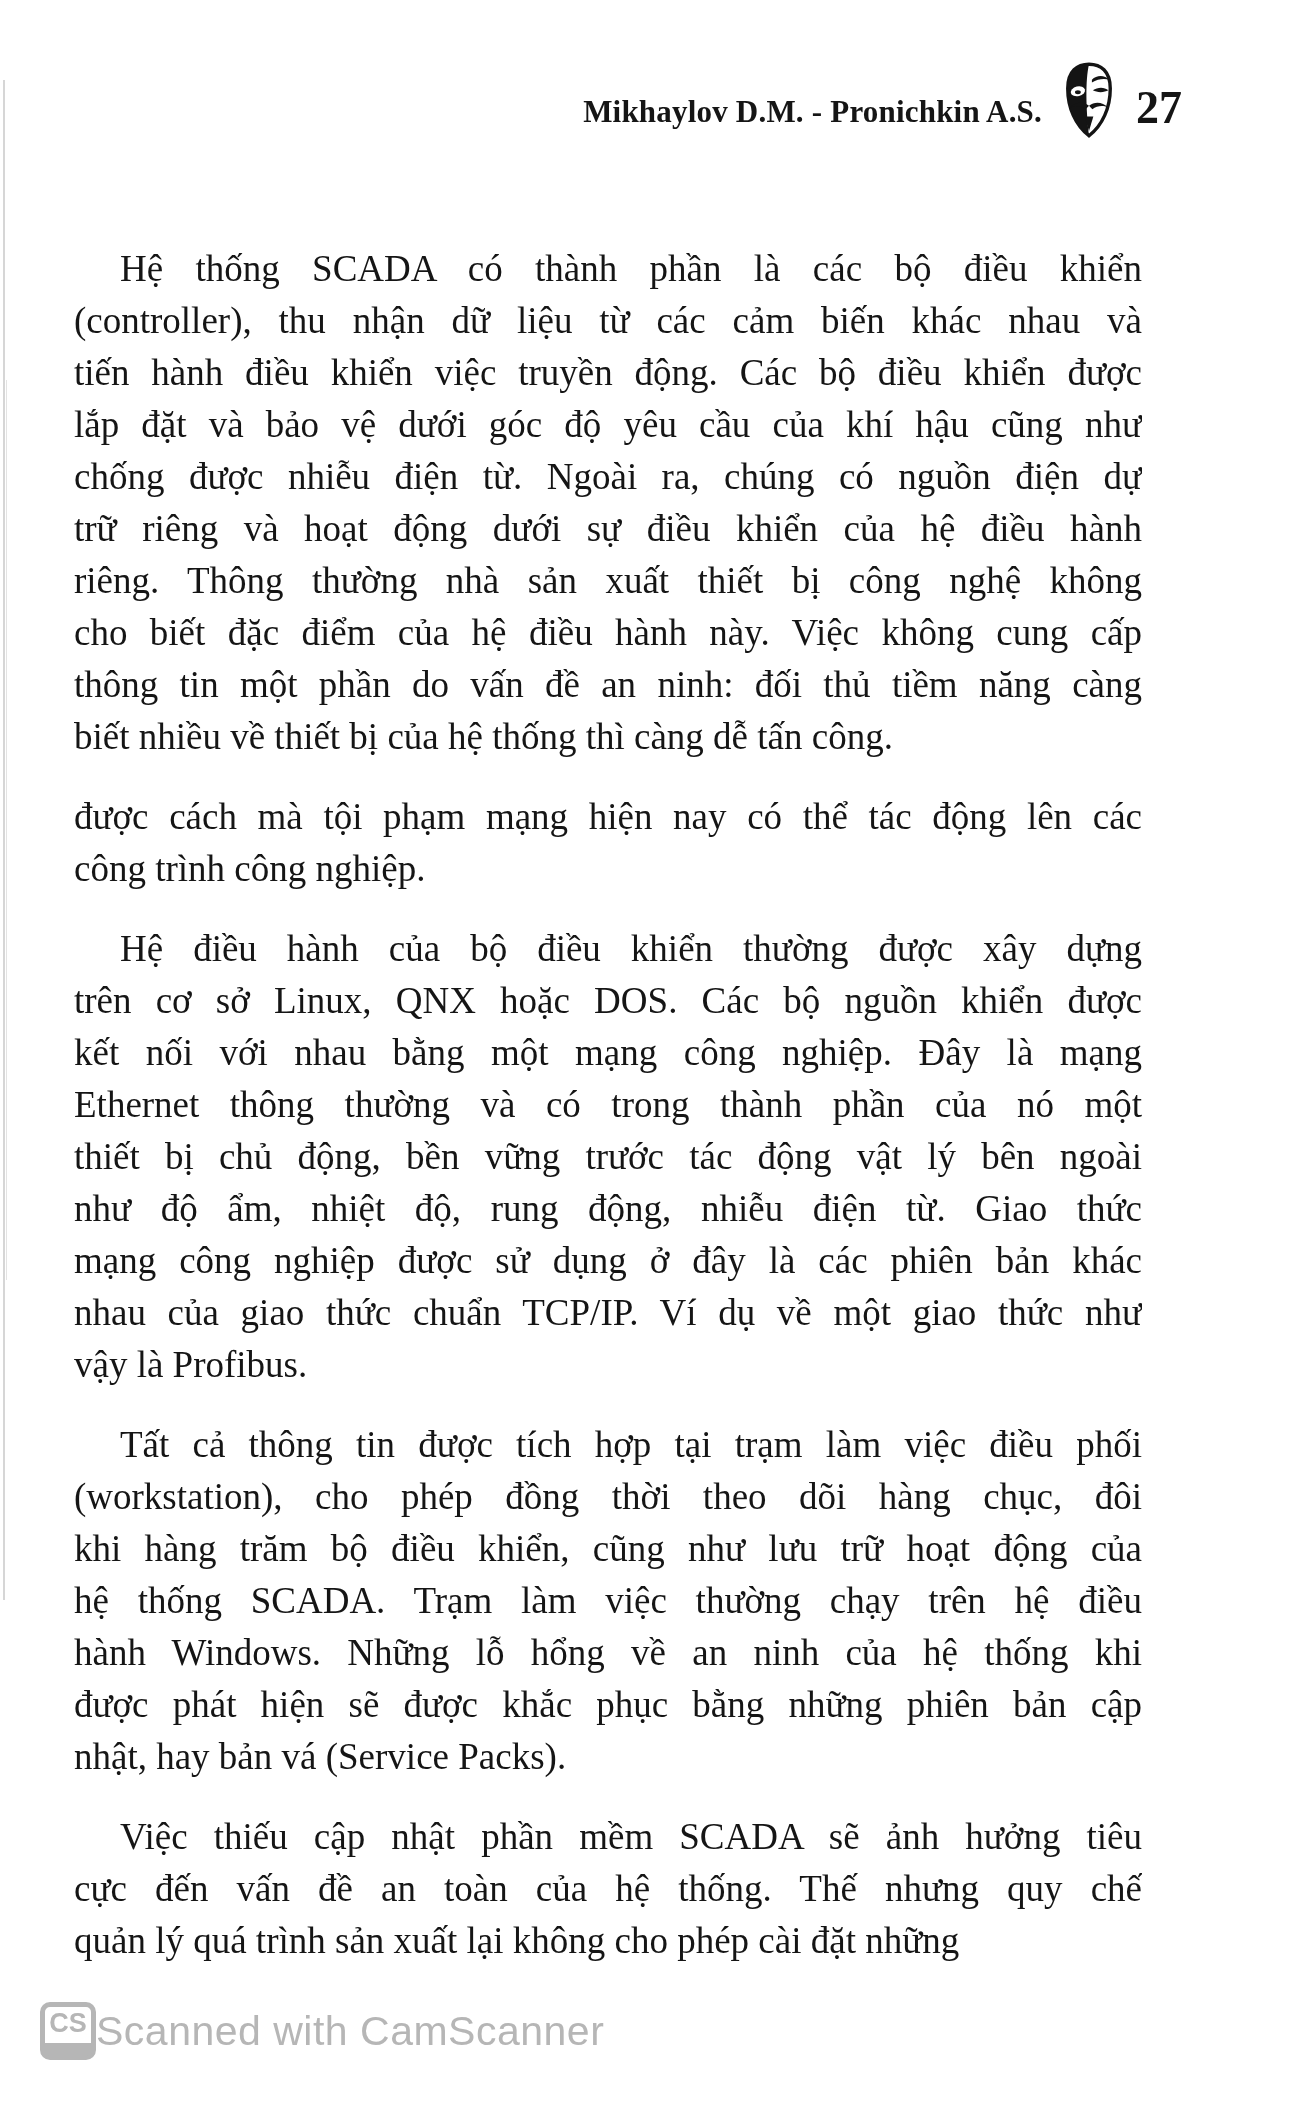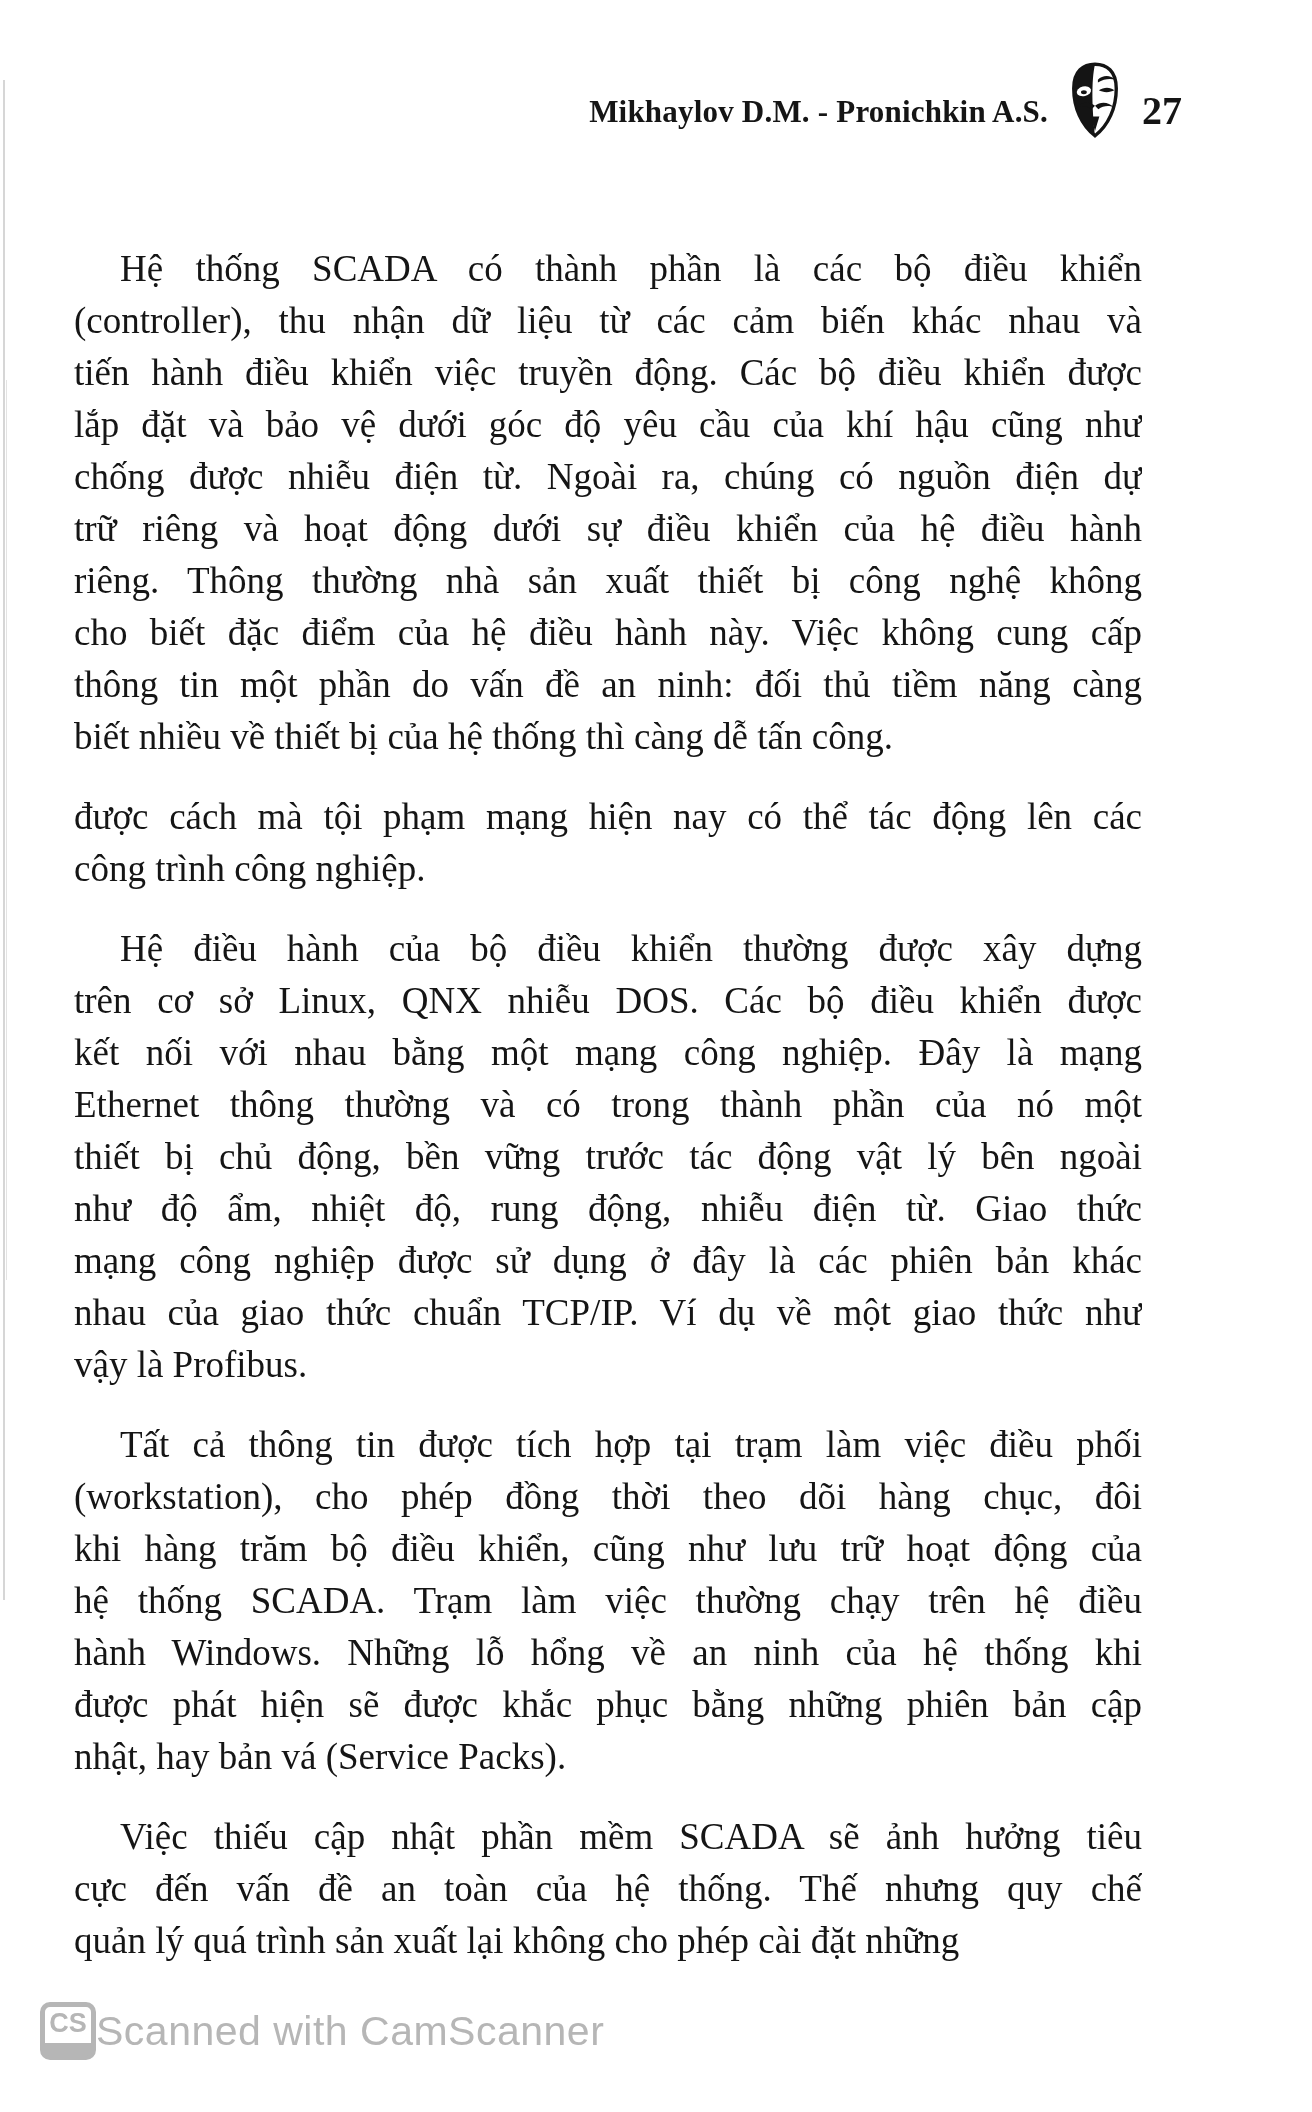--- a/index.html
+++ b/index.html
@@ -38,21 +38,21 @@
   .authors {
     font-weight: bold;
     font-size: 31px;
     letter-spacing: 0.2px;
     padding-bottom: 10px;
     white-space: nowrap;
   }
   .mask { width: 58px; height: 80px; display: inline-block; }
   .pagenum {
     font-weight: bold;
-    font-size: 40px;
+    font-size: 46px;
     padding-bottom: 6px;
   }
 
   
   .body-text {
     position: absolute;
     left: 74px; top: 243px;
     width: 1068px;
   }
   .para { margin: 0 0 28px 0; }
@@ -145,21 +145,21 @@
         <div class="line">cho biết đặc điểm của hệ điều hành này. Việc không cung cấp</div>
         <div class="line">thông tin một phần do vấn đề an ninh: đối thủ tiềm năng càng</div>
         <div class="line last">biết nhiều về thiết bị của hệ thống thì càng dễ tấn công.</div>
       </div>
       <div class="para">
         <div class="line">được cách mà tội phạm mạng hiện nay có thể tác động lên các</div>
         <div class="line last">công trình công nghiệp.</div>
       </div>
       <div class="para">
         <div class="line first">Hệ điều hành của bộ điều khiển thường được xây dựng</div>
-        <div class="line">trên cơ sở Linux, QNX nhiễu DOS. Các bộ điều khiển được</div>
+        <div class="line">trên cơ sở Linux, QNX hoặc DOS. Các bộ nguồn khiển được</div>
         <div class="line">kết nối với nhau bằng một mạng công nghiệp. Đây là mạng</div>
         <div class="line">Ethernet thông thường và có trong thành phần của nó một</div>
         <div class="line">thiết bị chủ động, bền vững trước tác động vật lý bên ngoài</div>
         <div class="line">như độ ẩm, nhiệt độ, rung động, nhiễu điện từ. Giao thức</div>
         <div class="line">mạng công nghiệp được sử dụng ở đây là các phiên bản khác</div>
         <div class="line">nhau của giao thức chuẩn TCP/IP. Ví dụ về một giao thức như</div>
         <div class="line last">vậy là Profibus.</div>
       </div>
       <div class="para">
         <div class="line first">Tất cả thông tin được tích hợp tại trạm làm việc điều phối</div>

